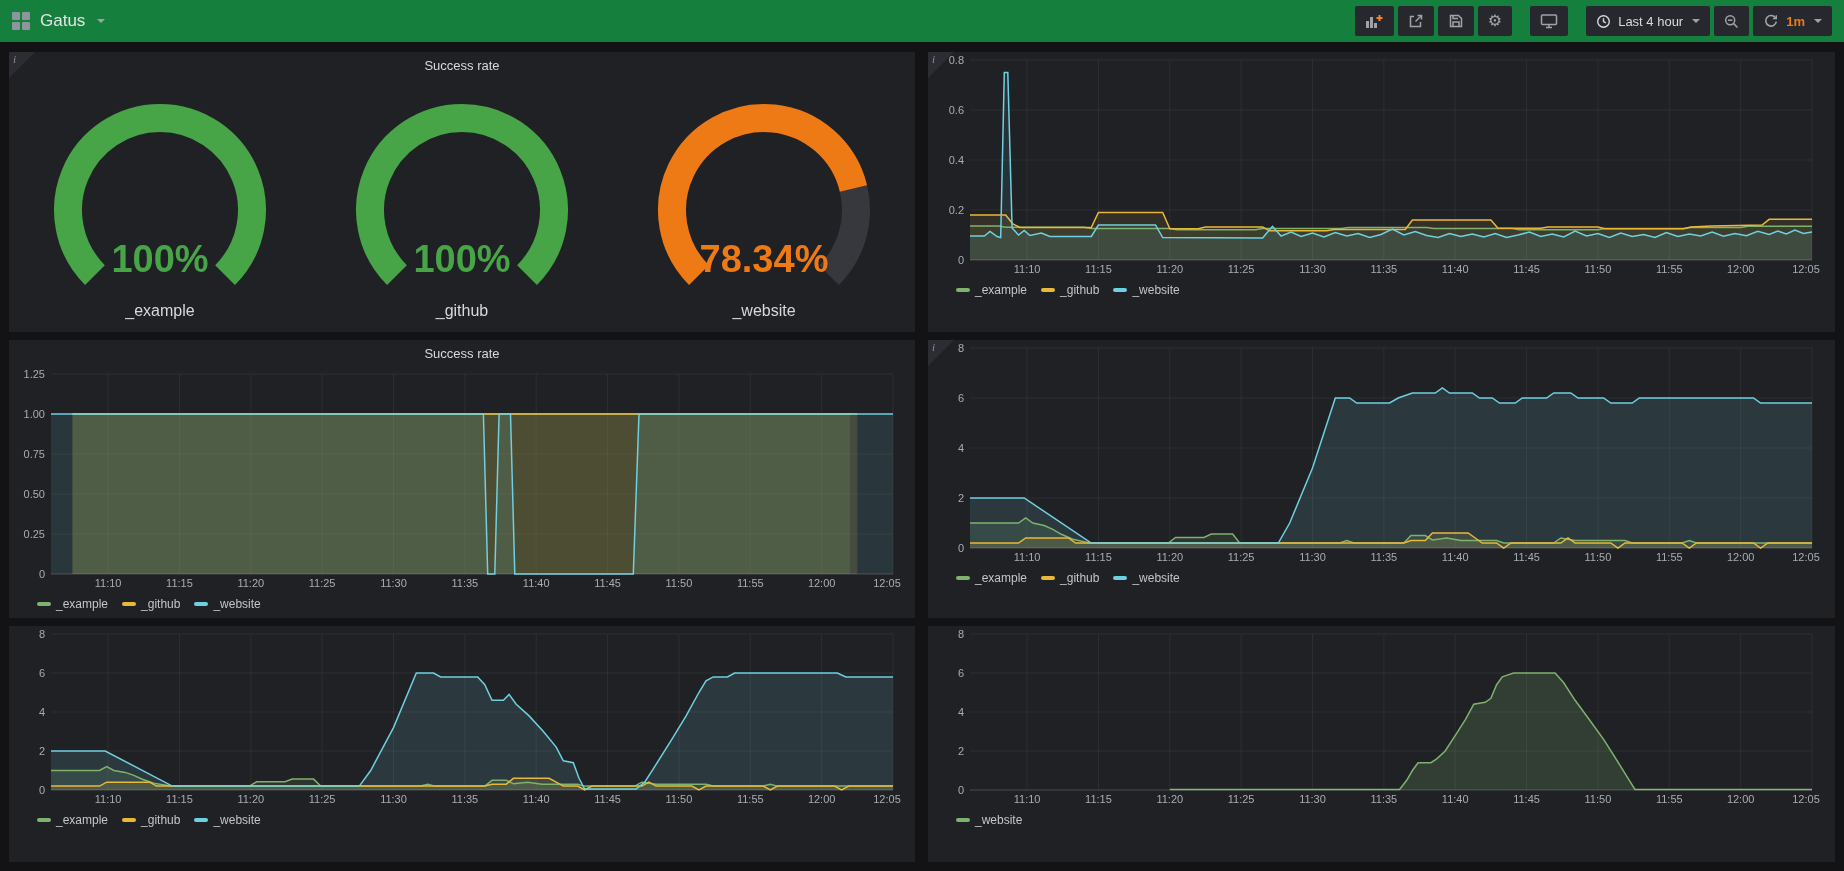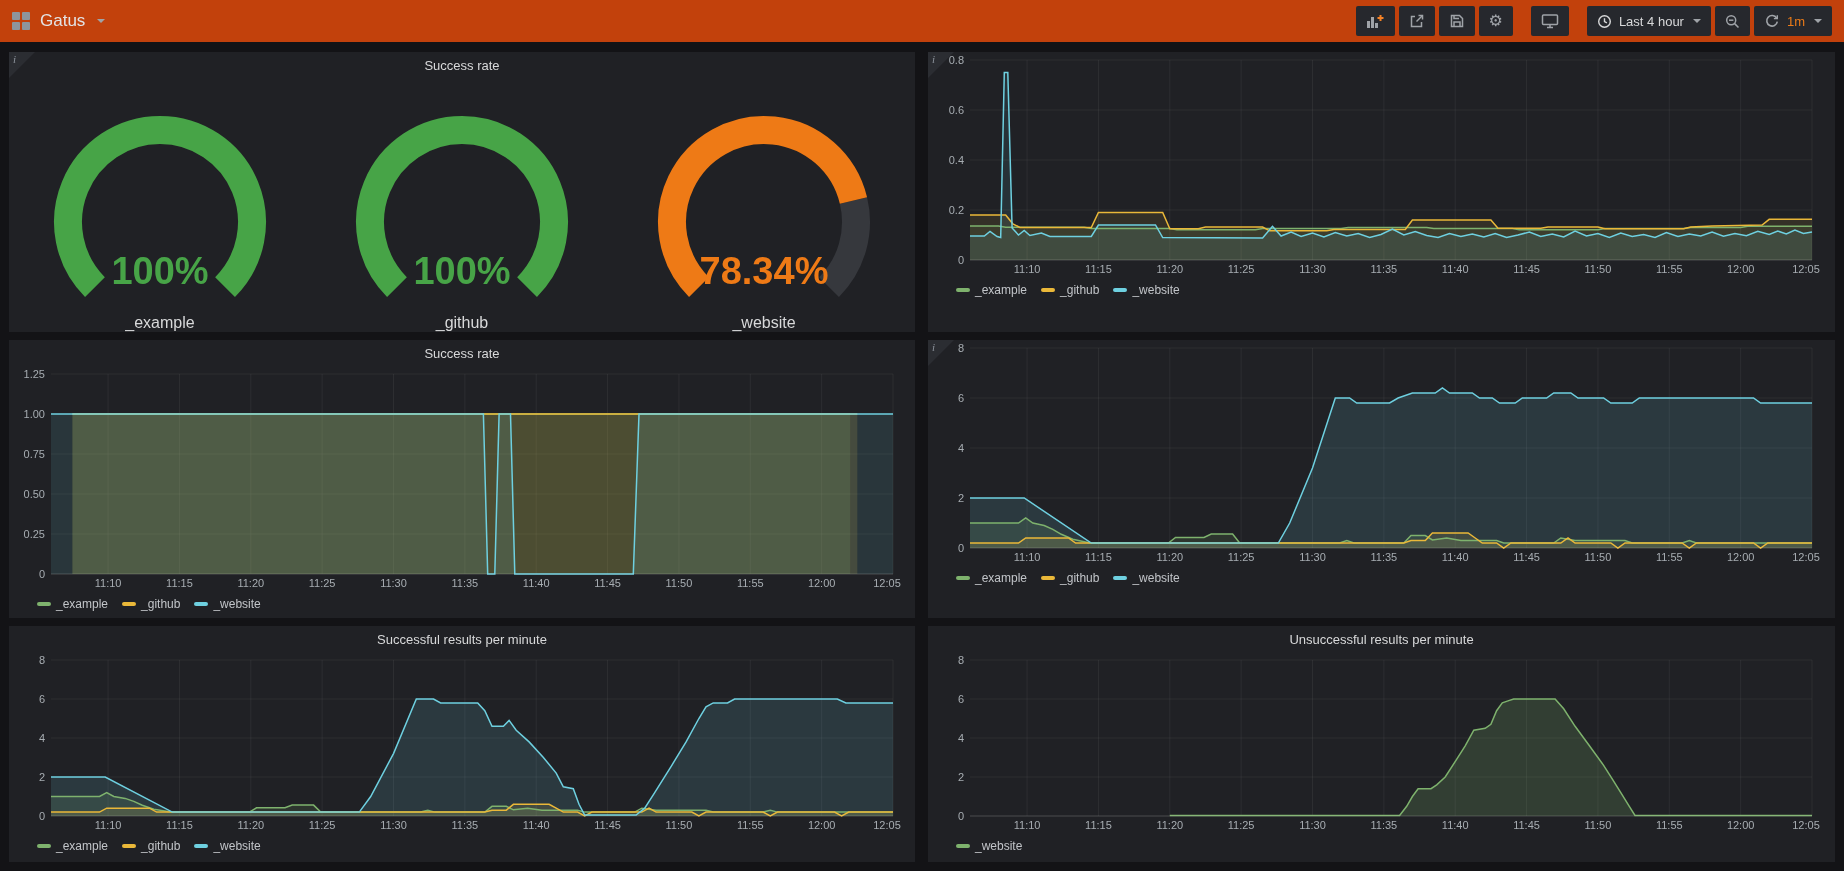--- a/index.html
+++ b/index.html
@@ -3,49 +3,49 @@
 <meta charset="utf-8">
 <style>
   * { box-sizing: border-box; }
   html,body { margin:0; padding:0; }
   body {
     width:1844px; height:871px; overflow:hidden;
     background:#131316; font-family:"Liberation Sans", sans-serif;
     color:#d8d9da; -webkit-font-smoothing:antialiased;
   }
   
-  .navbar { height:42px; background:#c2410c; display:flex; align-items:center;
+  .navbar { height:42px; background:#15803d; display:flex; align-items:center;
             justify-content:space-between; padding:10px 12px; }
   .nav-left { display:flex; align-items:center; gap:10px; }
   .logo-grid { display:grid; grid-template-columns:8px 8px; grid-template-rows:8px 8px;
                gap:2px; cursor:pointer; }
   .logo-grid span { background:#8e959c; border-radius:1px; }
   .dash-title { font-size:17px; color:#e3e4e6; cursor:pointer; }
   .caret { width:0; height:0; border-left:4px solid transparent; border-right:4px solid transparent;
            border-top:4px solid #9fa3a8; display:inline-block; margin-left:2px; }
   .nav-right { display:flex; align-items:center; }
   .btn { background:#26282d; border-radius:2px; height:30px; display:flex; align-items:center;
          gap:7px; padding:0 10px; margin-left:4px; color:#9fa3a8; font-size:13px; cursor:pointer; }
   .btn svg { display:block; }
   .btn .gear-glyph { font-size:16px; line-height:1; }
   .spacer { width:14px; }
   .time-text { color:#d8d9da; }
-  .interval-text { color:#eb7b18; font-weight:normal; }
+  .interval-text { color:#eb7b18; font-weight:bold; }
   
   .grid { display:grid; grid-template-columns:906px 907px; grid-template-rows:280px 278px 236px;
           column-gap:13px; row-gap:8px; margin:10px 9px 0 9px; }
   .panel { background:#202125; position:relative; display:flex; flex-direction:column; }
   .panel-header { height:26px; display:flex; align-items:center; justify-content:center;
                   font-size:13px; font-weight:normal; color:#d8d9da; cursor:pointer; flex:0 0 26px; }
   .info-corner { position:absolute; top:0; left:0; width:0; height:0;
                  border-top:26px solid #2b2d32; border-right:26px solid transparent; cursor:pointer; }
   .info-corner i { position:absolute; top:-25px; left:4px; font-size:11px; font-style:italic;
                    font-family:"Liberation Serif", serif; color:#8d949c; }
   
-  .gauges-row { flex:1; display:flex; justify-content:space-around; align-items:flex-end; padding-top:4px; }
+  .gauges-row { flex:1; display:flex; justify-content:space-around; align-items:center; padding-top:4px; }
   .gauge { display:flex; flex-direction:column; align-items:center; }
   .gauge-label { font-size:16px; color:#d8d9da; margin-top:2px; }
   .gauge text { font-weight:bold; font-family:"Liberation Sans", sans-serif; }
   
   svg.chart { margin-left:8px; flex:0 0 auto; }
   .grid-line { stroke:rgba(255,255,255,0.06); stroke-width:1; }
   .axis-line { stroke:rgba(255,255,255,0.14); stroke-width:1; }
   .tick-label { font-size:11px; fill:#a7adb2; font-family:"Liberation Sans", sans-serif; }
   .legend { height:24px; display:flex; align-items:center; gap:14px; padding-left:28px; }
   .legend-item { display:flex; align-items:center; gap:5px; font-size:12px; color:#c2c5c9; cursor:pointer; }
@@ -342,21 +342,20 @@
           <span>_github</span>
         </span>
         <span class="legend-item">
           <span class="legend-dash" style="background:#6ED0E0"></span>
           <span>_website</span>
         </span>
       </div>
   </div>
 
   <div class="panel">
-    <div class="panel-header">Successful results per minute</div>
     <svg class="chart" width="890" height="182">
         <line class="grid-line" x1="91.08474576271186" x2="91.08474576271186" y1="8" y2="164"></line>
         <text class="tick-label" x="91.08474576271186" y="177" text-anchor="middle">11:10</text>
         <line class="grid-line" x1="162.4406779661017" x2="162.4406779661017" y1="8" y2="164"></line>
         <text class="tick-label" x="162.4406779661017" y="177" text-anchor="middle">11:15</text>
         <line class="grid-line" x1="233.79661016949154" x2="233.79661016949154" y1="8" y2="164"></line>
         <text class="tick-label" x="233.79661016949154" y="177" text-anchor="middle">11:20</text>
         <line class="grid-line" x1="305.1525423728813" x2="305.1525423728813" y1="8" y2="164"></line>
         <text class="tick-label" x="305.1525423728813" y="177" text-anchor="middle">11:25</text>
         <line class="grid-line" x1="376.5084745762712" x2="376.5084745762712" y1="8" y2="164"></line>
@@ -403,21 +402,20 @@
           <span>_github</span>
         </span>
         <span class="legend-item">
           <span class="legend-dash" style="background:#6ED0E0"></span>
           <span>_website</span>
         </span>
       </div>
   </div>
 
   <div class="panel">
-    <div class="panel-header">Unsuccessful results per minute</div>
     <svg class="chart" width="890" height="182">
         <line class="grid-line" x1="91.08474576271186" x2="91.08474576271186" y1="8" y2="164"></line>
         <text class="tick-label" x="91.08474576271186" y="177" text-anchor="middle">11:10</text>
         <line class="grid-line" x1="162.4406779661017" x2="162.4406779661017" y1="8" y2="164"></line>
         <text class="tick-label" x="162.4406779661017" y="177" text-anchor="middle">11:15</text>
         <line class="grid-line" x1="233.79661016949154" x2="233.79661016949154" y1="8" y2="164"></line>
         <text class="tick-label" x="233.79661016949154" y="177" text-anchor="middle">11:20</text>
         <line class="grid-line" x1="305.1525423728813" x2="305.1525423728813" y1="8" y2="164"></line>
         <text class="tick-label" x="305.1525423728813" y="177" text-anchor="middle">11:25</text>
         <line class="grid-line" x1="376.5084745762712" x2="376.5084745762712" y1="8" y2="164"></line>

